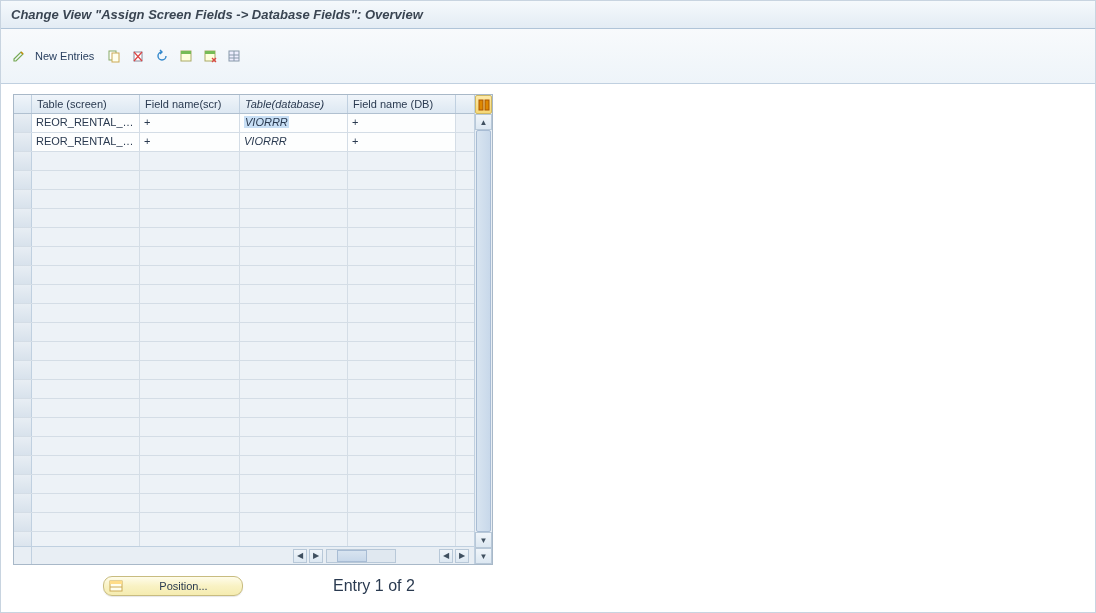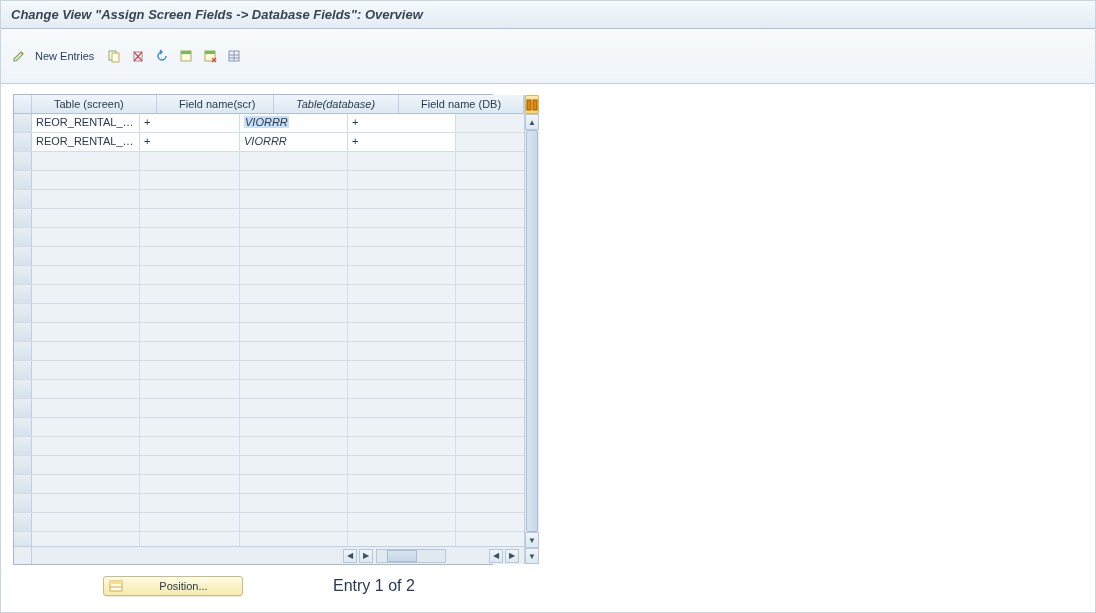--- a/index.html
+++ b/index.html
@@ -67,21 +67,20 @@
     }
     .grid-main {
       flex: 1;
       display: flex;
       flex-direction: column;
     }
     .grid-header-row {
       display: flex;
       background: linear-gradient(to bottom, #f0f5fa 0%, #dde8f2 100%);
       border-bottom: 1px solid #b0c0d0;
-      gap: 17px;
     }
     .grid-row-selector-header {
       width: 18px;
       background: linear-gradient(to bottom, #f0f5fa 0%, #dde8f2 100%);
       border-right: 1px solid #c0d0e0;
     }
     .grid-col-header {
       padding: 3px 5px;
       border-right: 1px solid #c0d0e0;
       color: #2a3a50;
@@ -206,21 +205,21 @@
       display: flex;
       align-items: center;
       padding: 0 12px;
     }
     .position-btn {
       margin-left: 90px;
       width: 140px;
       height: 20px;
       background: linear-gradient(to bottom, #fefcea 0%, #f9f2c4 50%, #f5ecb0 100%);
       border: 1px solid #c8bc80;
-      border-radius: 3px;
+      border-radius: 9px;
       display: flex;
       align-items: center;
       cursor: pointer;
       box-shadow: 0 1px 1px rgba(0,0,0,0.1);
     }
     .position-btn .icon-box {
       width: 18px; height: 14px;
       margin-left: 3px;
       display: flex; align-items: center; justify-content: center;
     }

